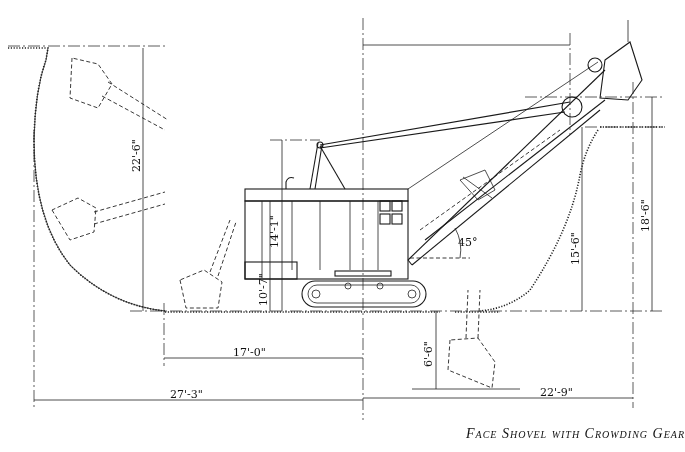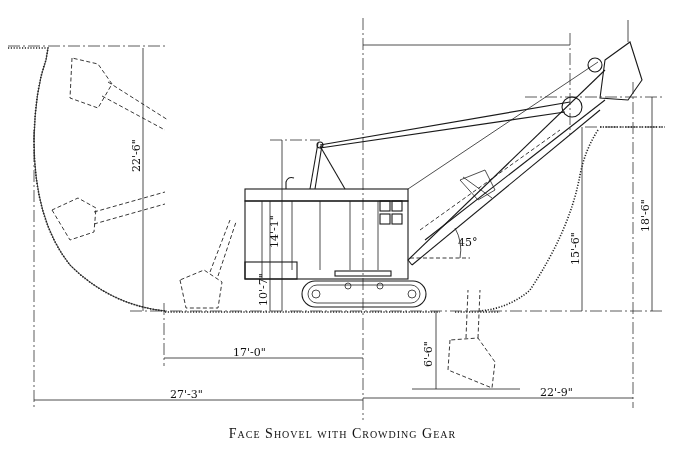--- a/index.html
+++ b/index.html
@@ -4,22 +4,22 @@
 <style>
   html, body { margin:0; padding:0; background:#ffffff; }
   body { width:685px; height:452px; position:relative; overflow:hidden; font-family:"DejaVu Serif", serif; }
   #drawing { position:absolute; left:0; top:0; width:685px; height:452px; }
   .ln { stroke:#1a1a1a; stroke-width:1.1; fill:none; }
   .thin { stroke:#222; stroke-width:0.8; fill:none; }
   .dash { stroke:#222; stroke-width:0.9; fill:none; stroke-dasharray:4 2.5; }
   .center { stroke:#333; stroke-width:0.8; fill:none; stroke-dasharray:12 3 2 3; }
   .hatch { stroke:#222; stroke-width:1.6; fill:none; stroke-dasharray:1.2 1.6; }
   .dim-text { font-family:"DejaVu Serif", serif; font-size:11px; fill:#111; }
-  .caption { position:absolute; left:0; width:685px; top:426px; text-align:center;
-             font-family:"Liberation Serif", serif; font-size:14px; letter-spacing:1px; color:#111; font-variant:small-caps; }
+  .caption { position:absolute; left:0; width:685px; top:426px; text-align:right;
+             font-family:"Liberation Serif", serif; font-size:14px; letter-spacing:1px; color:#111; font-variant:small-caps;font-style:italic; }
 </style>
 </head>
 <body>
 
 <svg id="drawing" viewBox="0 0 685 452" xmlns="http://www.w3.org/2000/svg">
 
   <g>
     <line class="center" x1="130" y1="311" x2="665" y2="311"></line>
     <line class="hatch" x1="165" y1="312" x2="440" y2="312"></line>
     <line class="hatch" x1="455" y1="312" x2="500" y2="312"></line>

